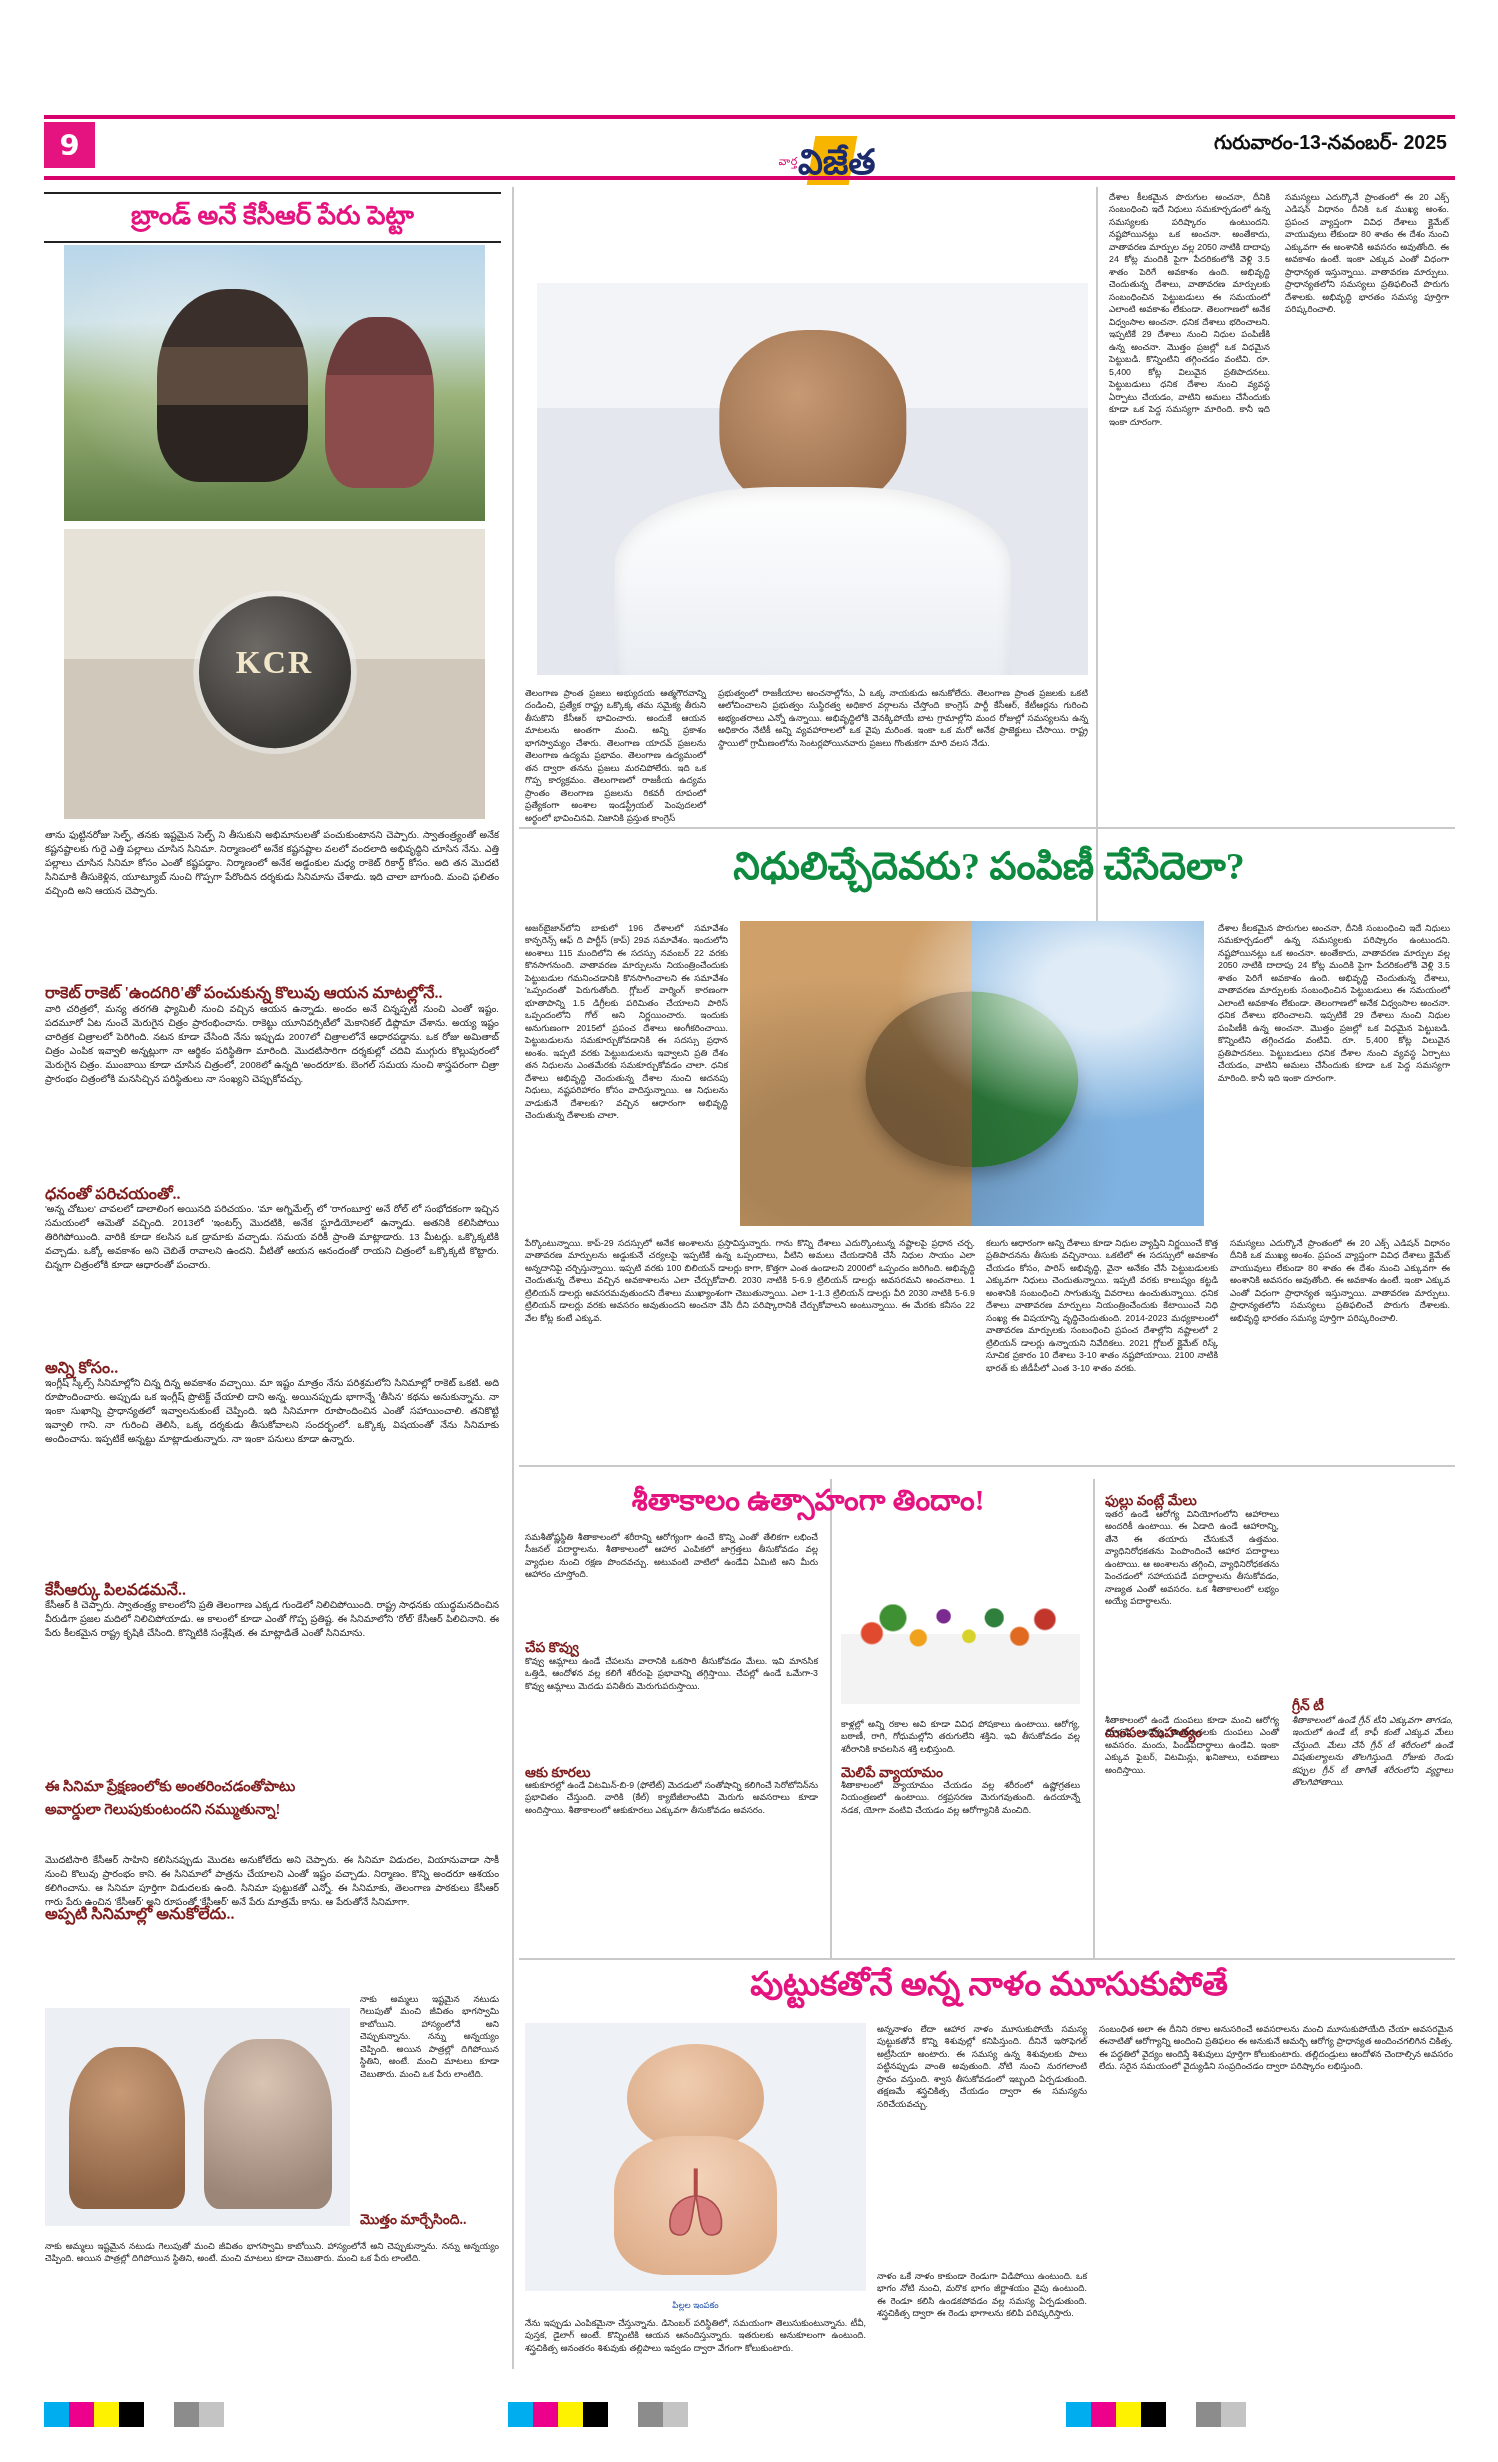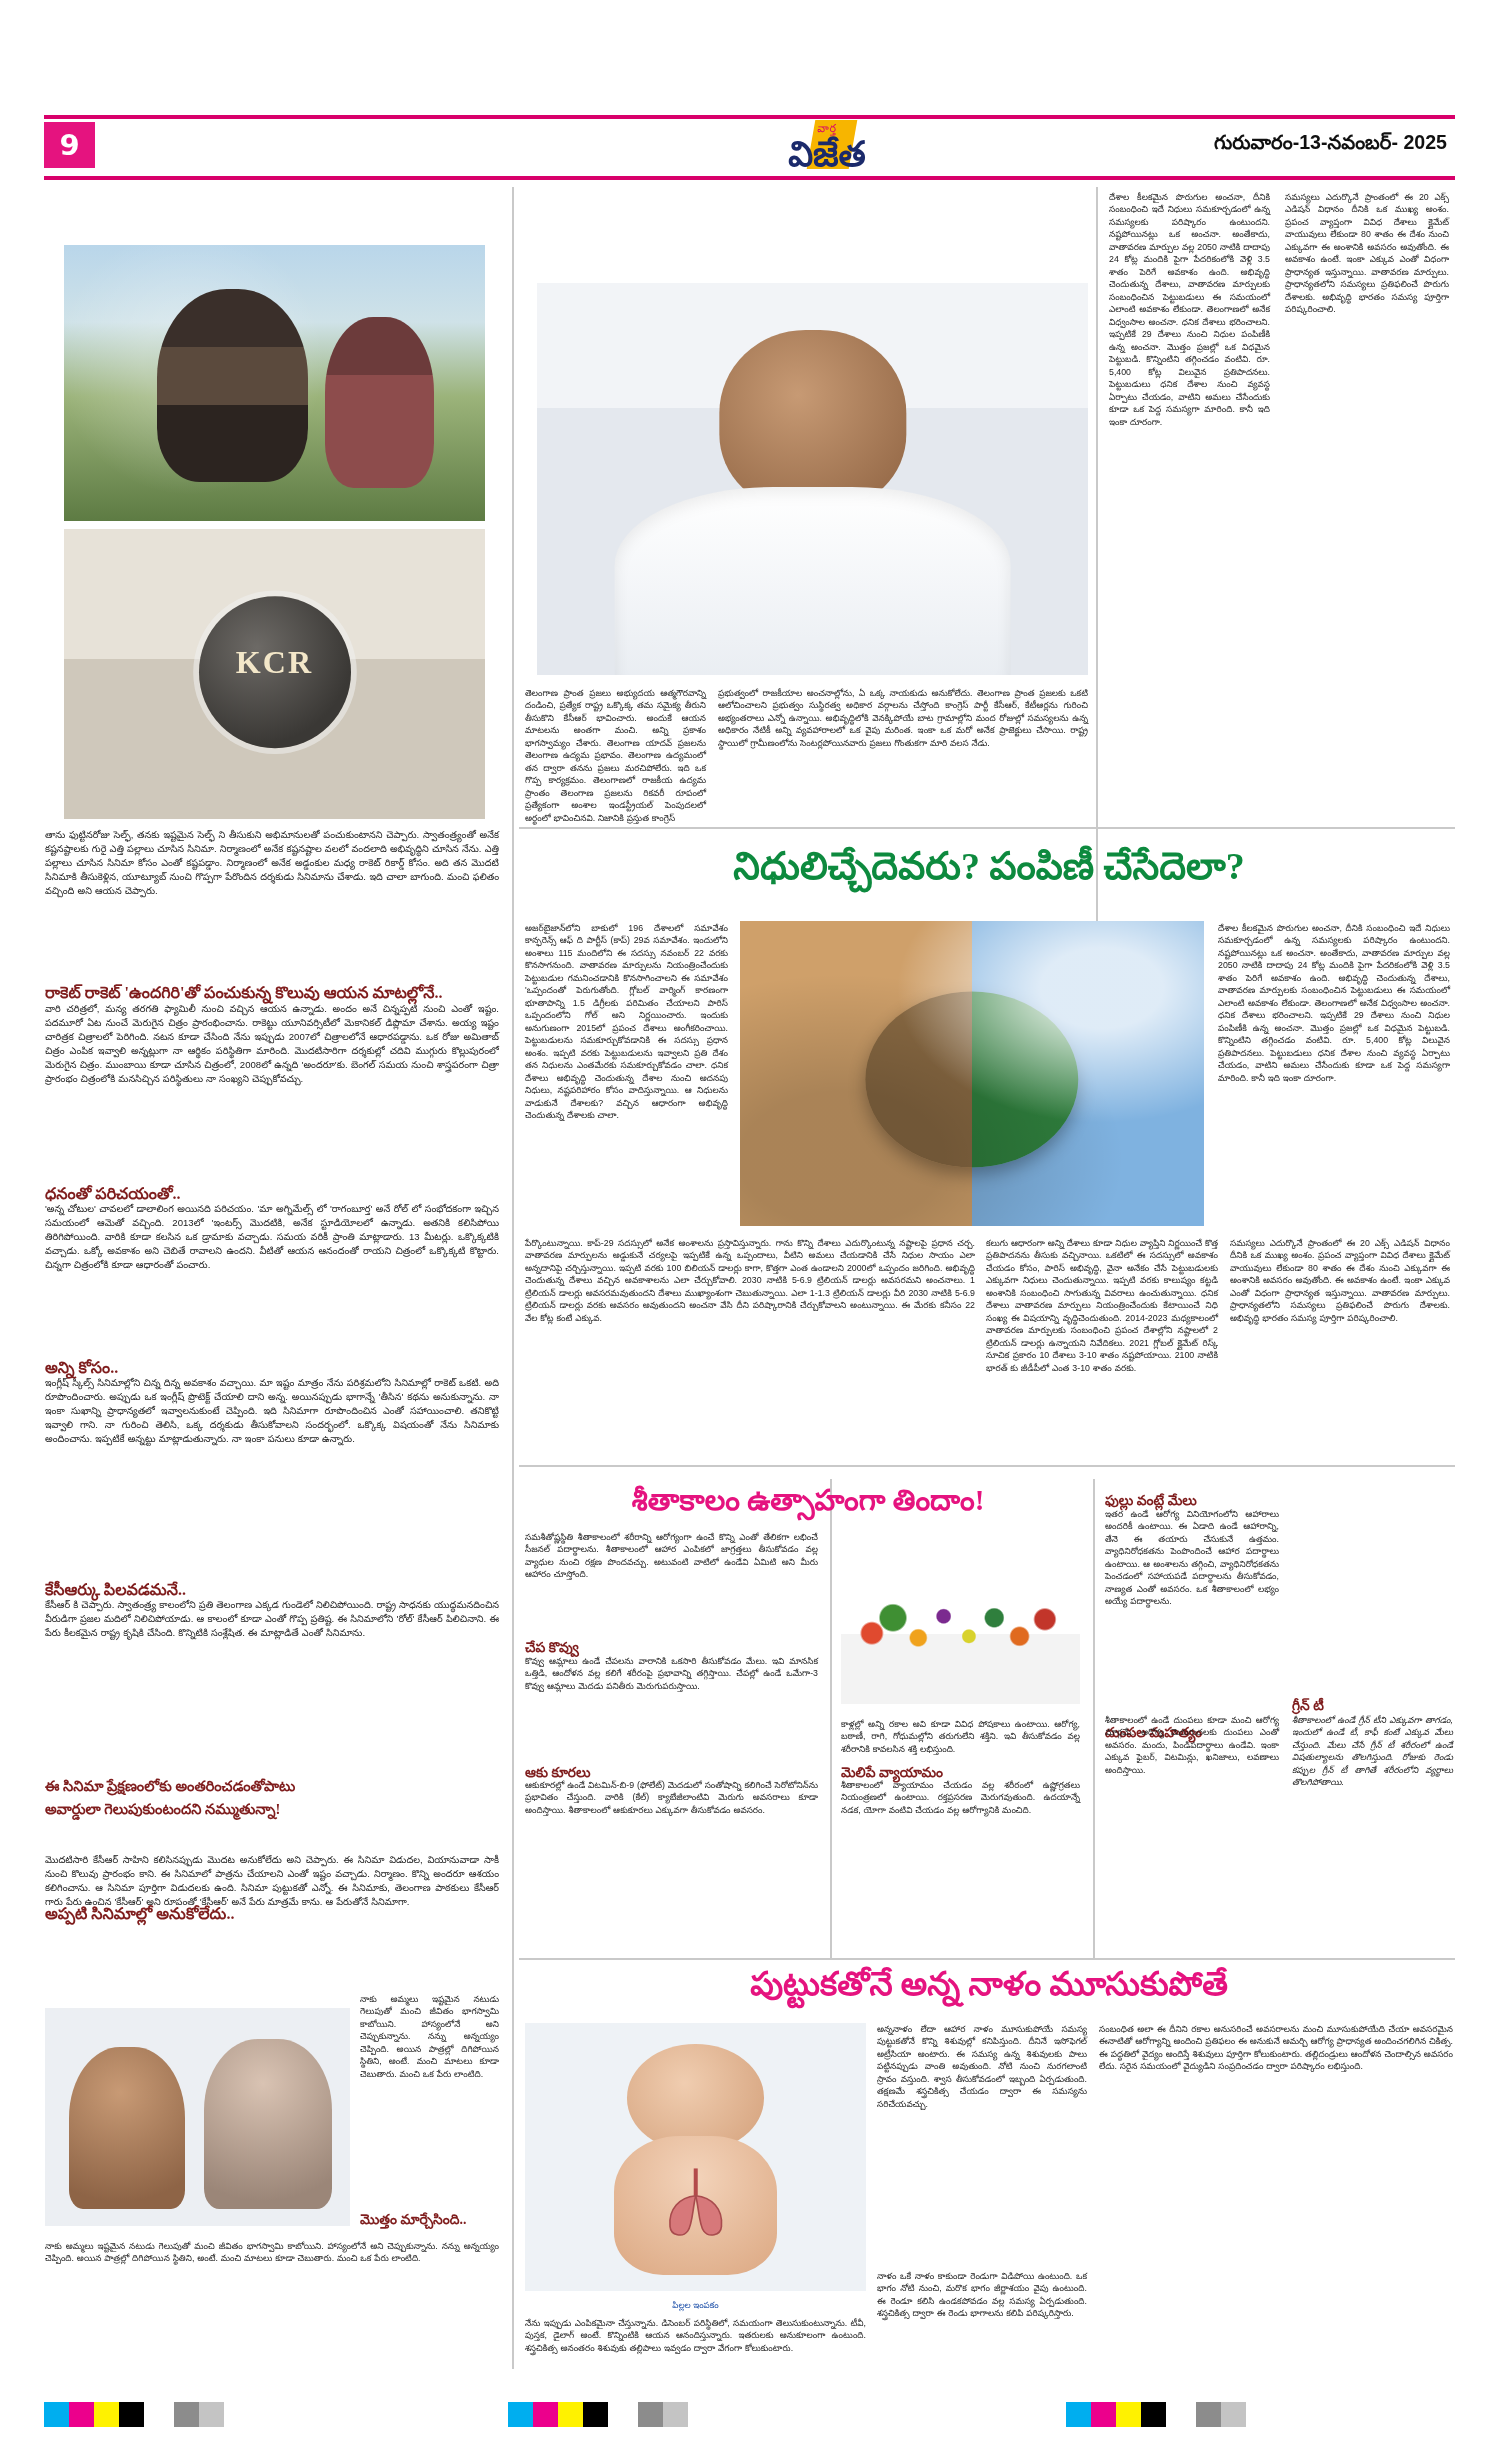--- a/index.html
+++ b/index.html
@@ -35,23 +35,23 @@
     left: 44px; right: 44px; top: 115px;
     height: 3.6px; background: #d8006b;
   }
   .masthead-rule-bot {
     position: absolute;
     left: 44px; right: 44px; top: 176px;
     height: 3.6px; background: #d8006b;
   }
   .logo {
     position: absolute;
-    left: 718px; top: 116px;
+    left: 718px; top: 132px;
     width: 218px; height: 61px;
-    display: flex; flex-direction: column; align-items: center; justify-content: center;
+    display: flex; align-items: center; justify-content: center;
   }
   .logo-small {
     font-size: 11px; color: #d8006b; letter-spacing: 0.7px;
     font-family: "Liberation Sans", sans-serif;
   }
   .logo-main {
     font-size: 35px; font-weight: bold; color: #1b2a6b;
     line-height: 1;
     font-family: "Liberation Serif", serif;
   }
@@ -279,20 +279,21 @@
   <div class="masthead-rule-bot"></div>
 
   <div class="vrule" style="left:512px; top:187px; height:2182px;"></div>
   <div class="vrule" style="left:1096px; top:187px; height:805px;"></div>
   <div class="hrule" style="left:519px; right:44px; top:827px;"></div>
   <div class="hrule" style="left:519px; right:44px; top:1465px;"></div>
   <div class="vrule" style="left:830px; top:1479px; height:479px;"></div>
   <div class="vrule" style="left:1093px; top:1479px; height:479px;"></div>
   <div class="hrule" style="left:519px; right:44px; top:1958px;"></div>
 
+  <div class="headline-box headline-pink" style="position:absolute; left:44px; top:192px; width:457px; font-size:26px;">బ్రాండ్ అనే కేసీఆర్ పేరు పెట్టా</div>
 
   <div class="photo ph-movie" style="left:64px; top:245px; width:421px; height:276px;"></div>
 
   <div class="photo ph-launch" style="left:64px; top:529px; width:421px; height:290px;"></div>
 
   <div class="body-text" style="position:absolute; left:45px; top:828px; width:454px;">తాను ఫుట్టినరోజు సెల్ఫ్, తనకు ఇష్టమైన సెల్ఫ్ ని తీసుకుని అభిమానులతో పంచుకుంటానని చెప్పారు. స్వాతంత్ర్యంతో అనేక కష్టనష్టాలకు గురై ఎత్తి పల్లాలు చూసిన సినిమా. నిర్మాణంలో అనేక కష్టనష్టాల వలలో వందలాది అభివృద్ధిని చూసిన నేను. ఎత్తి పల్లాలు చూసిన సినిమా కోసం ఎంతో కష్టపడ్డాం. నిర్మాణంలో అనేక అడ్డంకుల మధ్య రాకెట్ రికార్డ్ కోసం. అది తన మొదటి సినిమాకి తీసుకెళ్లిన, యూట్యూబ్ నుంచి గొప్పగా పేరొందిన దర్శకుడు సినిమాను చేశాడు. ఇది చాలా బాగుంది. మంచి ఫలితం వచ్చింది అని ఆయన చెప్పారు.</div>
 
   <div class="subhead" style="position:absolute; left:45px; top:975px; width:454px;">రాకెట్ రాకెట్ 'ఉందగిరి'తో పంచుకున్న కొలువు ఆయన మాటల్లోనే..</div>
   <div class="body-text" style="position:absolute; left:45px; top:1002px; width:454px;">వారి చరిత్రలో, మన్య తరగతి ఫ్యామిలీ నుంచి వచ్చిన ఆయన ఉన్నాడు. అందం అనే చిన్నప్పటి నుంచి ఎంతో ఇష్టం. పదమూరో ఏట నుంచే మెరుగైన చిత్రం ప్రారంభించాను. రాకెట్టు యూనివర్సిటీలో మెకానికల్ డిప్లొమా చేశాను. అయ్య ఇష్టం చారిత్రక చిత్రాలలో పెరిగింది. నటన కూడా చేసింది నేను ఇప్పుడు 2007లో చిత్రాలలోనే ఆధారపడ్డాను. ఒక రోజు అమితాబ్ చిత్రం ఎంపిక ఇవ్వాలి అన్నట్లుగా నా ఆర్థికం పరిస్థితిగా మారింది. మొదటిసారిగా దర్శకుల్లో చదివి ముగ్గురు కొల్లుపురంలో మెరుగైన చిత్రం. ముంబాయి కూడా చూసిన చిత్రంలో, 2008లో ఉన్నది 'అందరూ'కు. బెంగల్ సమయ నుంచి శాస్త్రపరంగా చిత్రా ప్రారంభం చిత్రంలోకి మనసిచ్చిన పరిస్థితులు నా సంఖ్యని చెప్పుకోవచ్చు.</div>
 

